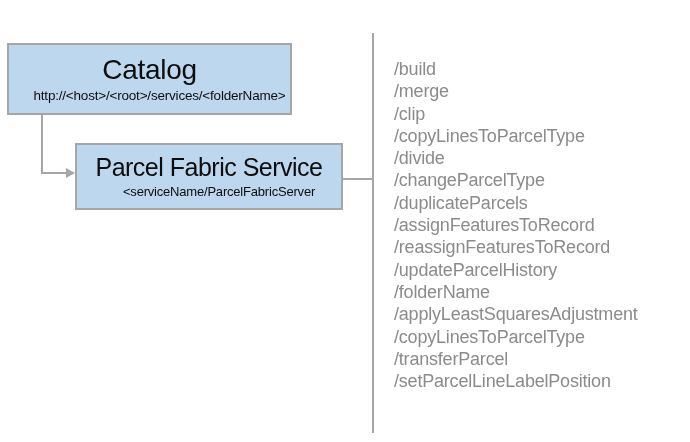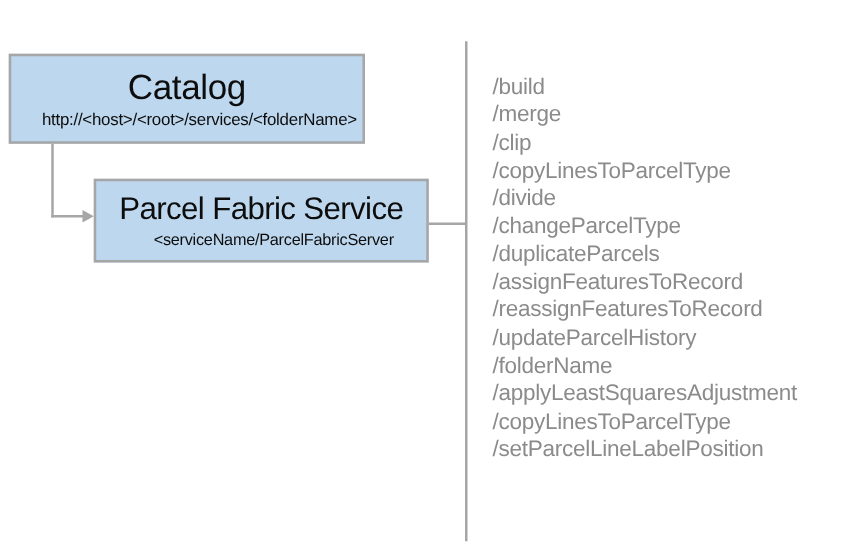--- a/index.html
+++ b/index.html
@@ -167,17 +167,18 @@
 
       <li>/updateParcelHistory</li>
 
       <li>/folderName</li>
 
 
       <li>/applyLeastSquaresAdjustment</li>
 
       <li>/copyLinesToParcelType</li>
 
+      <li>/transferParcel</li>
 
       <li>/setParcelLineLabelPosition</li>
     </ul>
 
 </div>
 
 </body></html>

